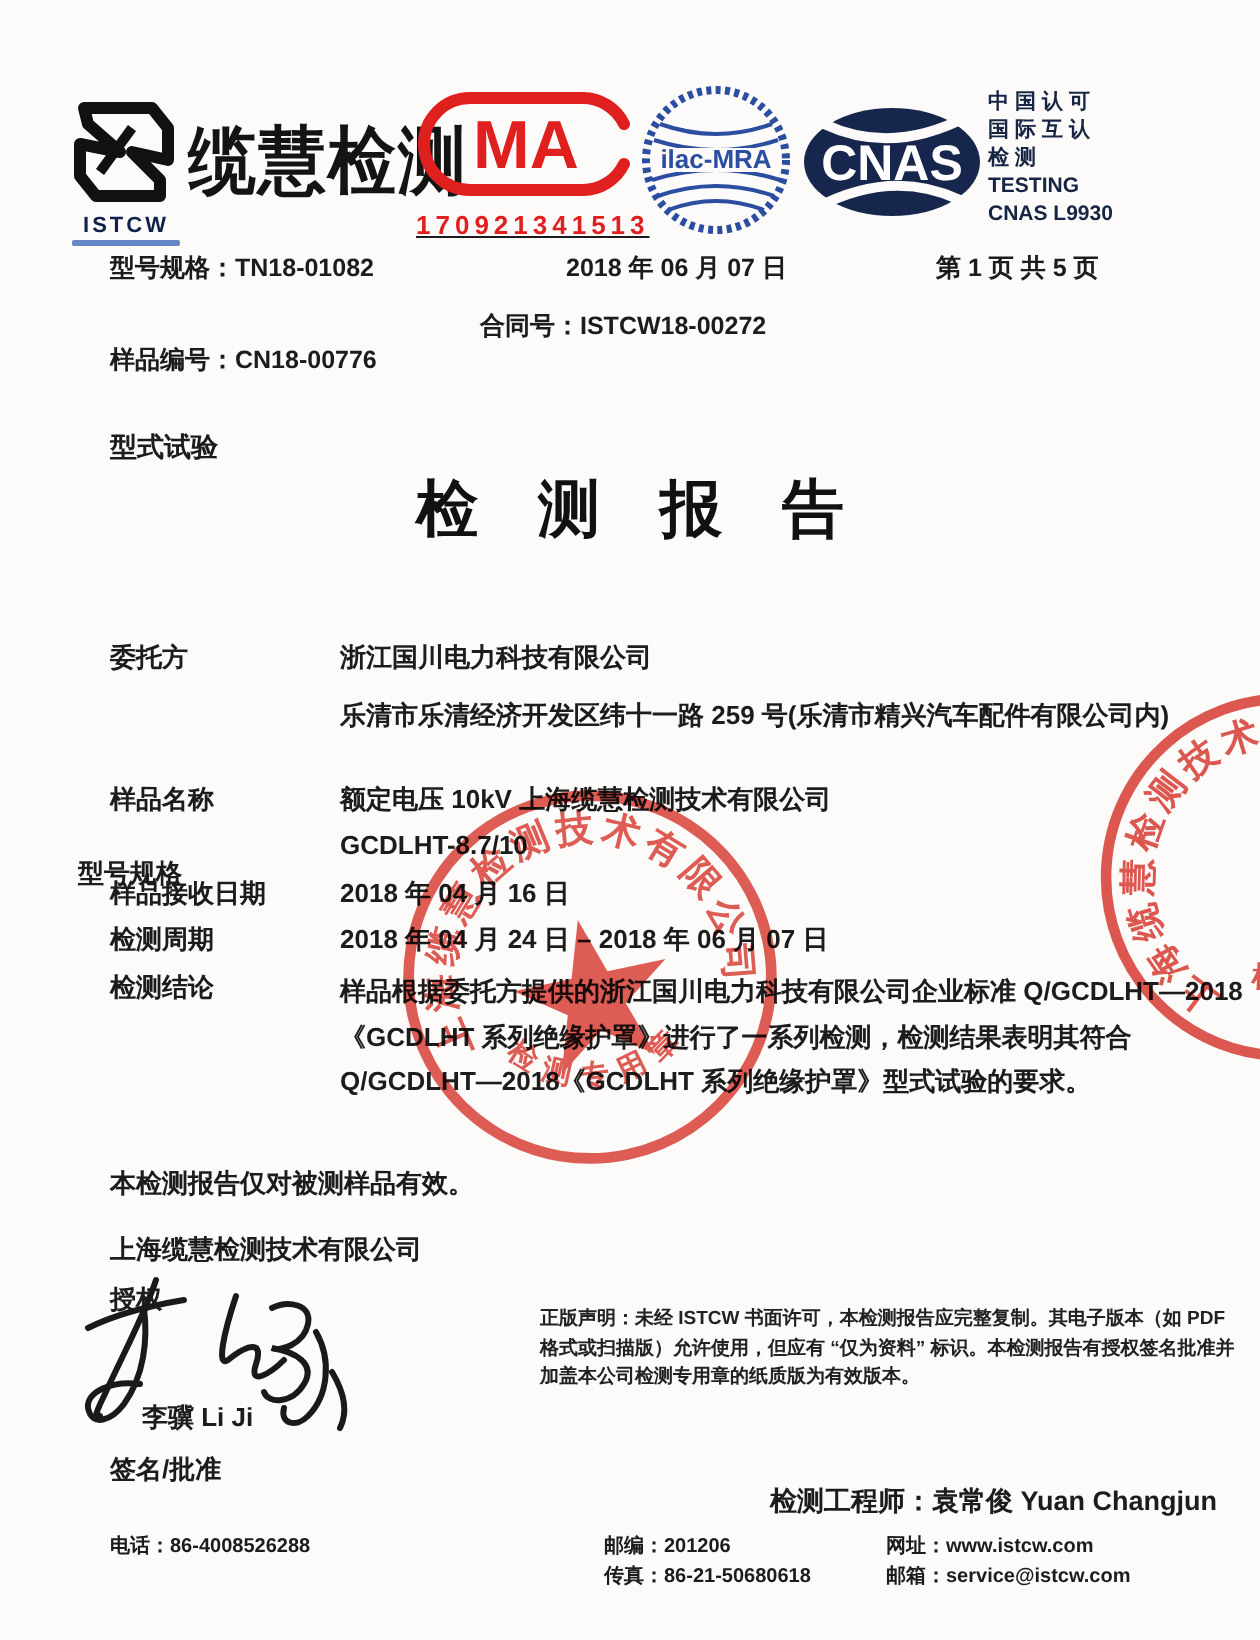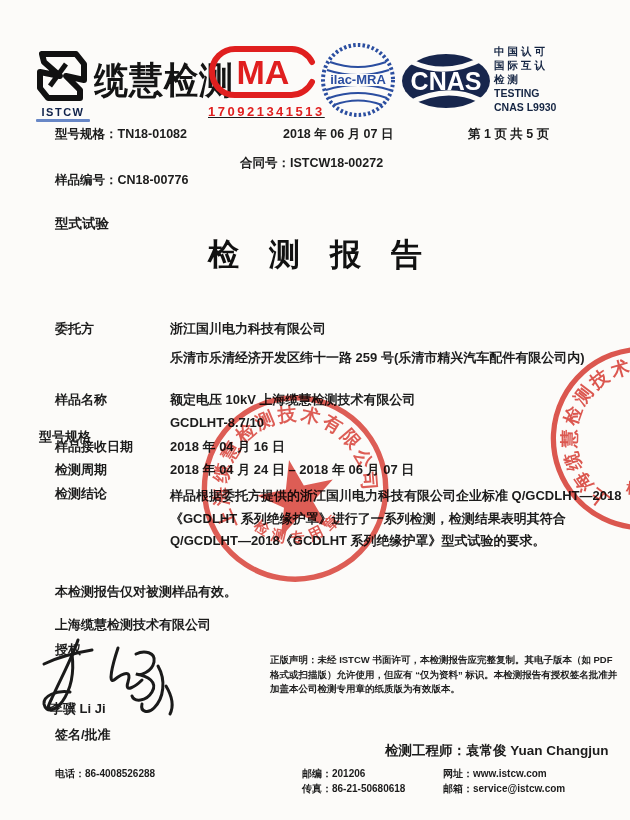--- a/index.html
+++ b/index.html
@@ -135,21 +135,21 @@
         <path d="M12,28 C28,20 48,16 60,14"></path>
         <path d="M40,18 C42,34 40,52 30,66 C24,74 14,78 12,68 C11,60 24,54 38,56"></path>
         <path d="M86,12 C80,30 76,48 82,44 C92,36 100,34 96,46 C92,58 104,50 110,44"></path>
         <path d="M104,18 C112,14 124,16 122,26 C120,36 108,40 104,38 C116,40 126,46 120,56 C114,66 102,66 100,60"></path>
         <path d="M126,30 C134,44 132,62 122,72 C116,78 108,76 110,68"></path>
         <path d="M134,50 C140,60 142,70 138,78"></path>
       </g>
     </svg>
   </div>
 
-  <div class="abs small-note" style="left:50px; top:700px;">李骥 Li Ji</div>
+  <div class="abs small-note" style="left:71px; top:700px;">李骥 Li Ji</div>
   <div class="abs small-note" style="left:55px; top:726px;">签名/批准</div>
 
   <div class="abs engineer" style="left:385px; top:742px;"><span>检测工程师：</span><span>袁常俊 Yuan Changjun</span></div>
 
   <div class="abs disclaimer" style="left:270px; top:653px;">正版声明：未经 ISTCW 书面许可，本检测报告应完整复制。其电子版本（如 PDF 格式或扫描版）允许使用，但应有 “仅为资料” 标识。本检测报告有授权签名批准并加盖本公司检测专用章的纸质版为有效版本。</div>
 
   <div class="abs footer-col" style="left:55px; top:766px;">
     <div><span>电话：</span><span>86-4008526288</span></div>
   </div>
   <div class="abs footer-col" style="left:302px; top:766px;">

